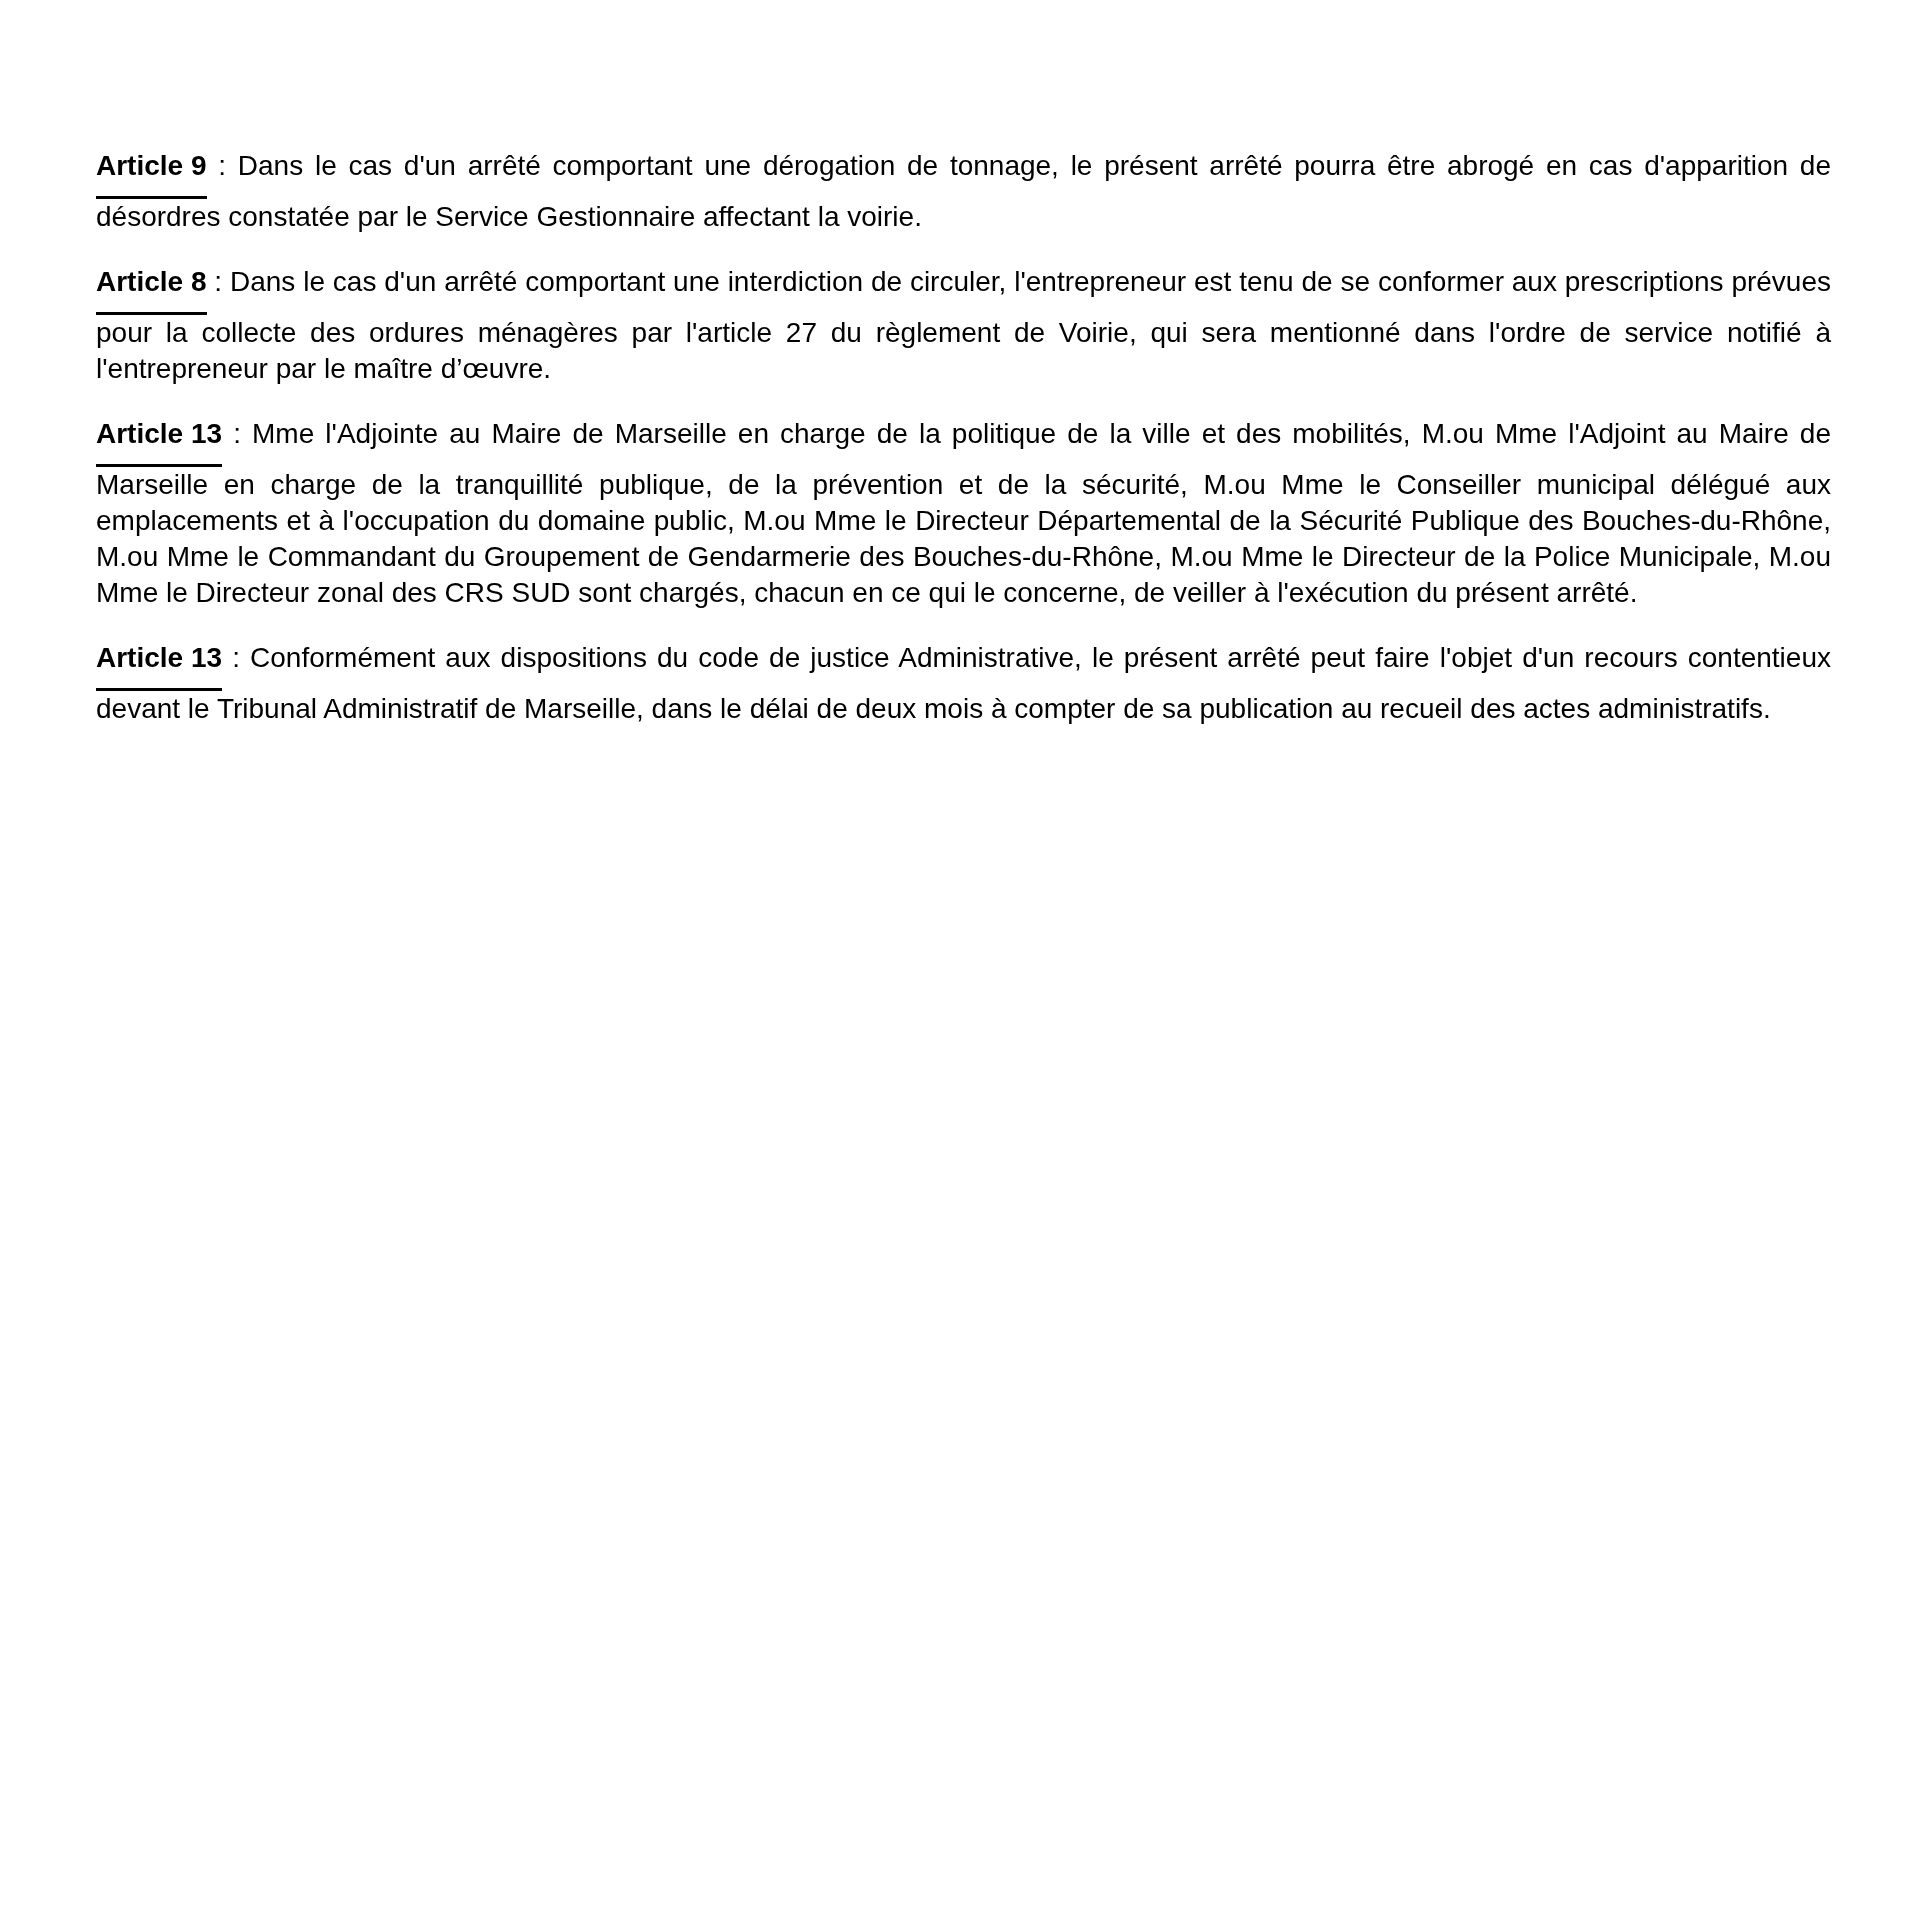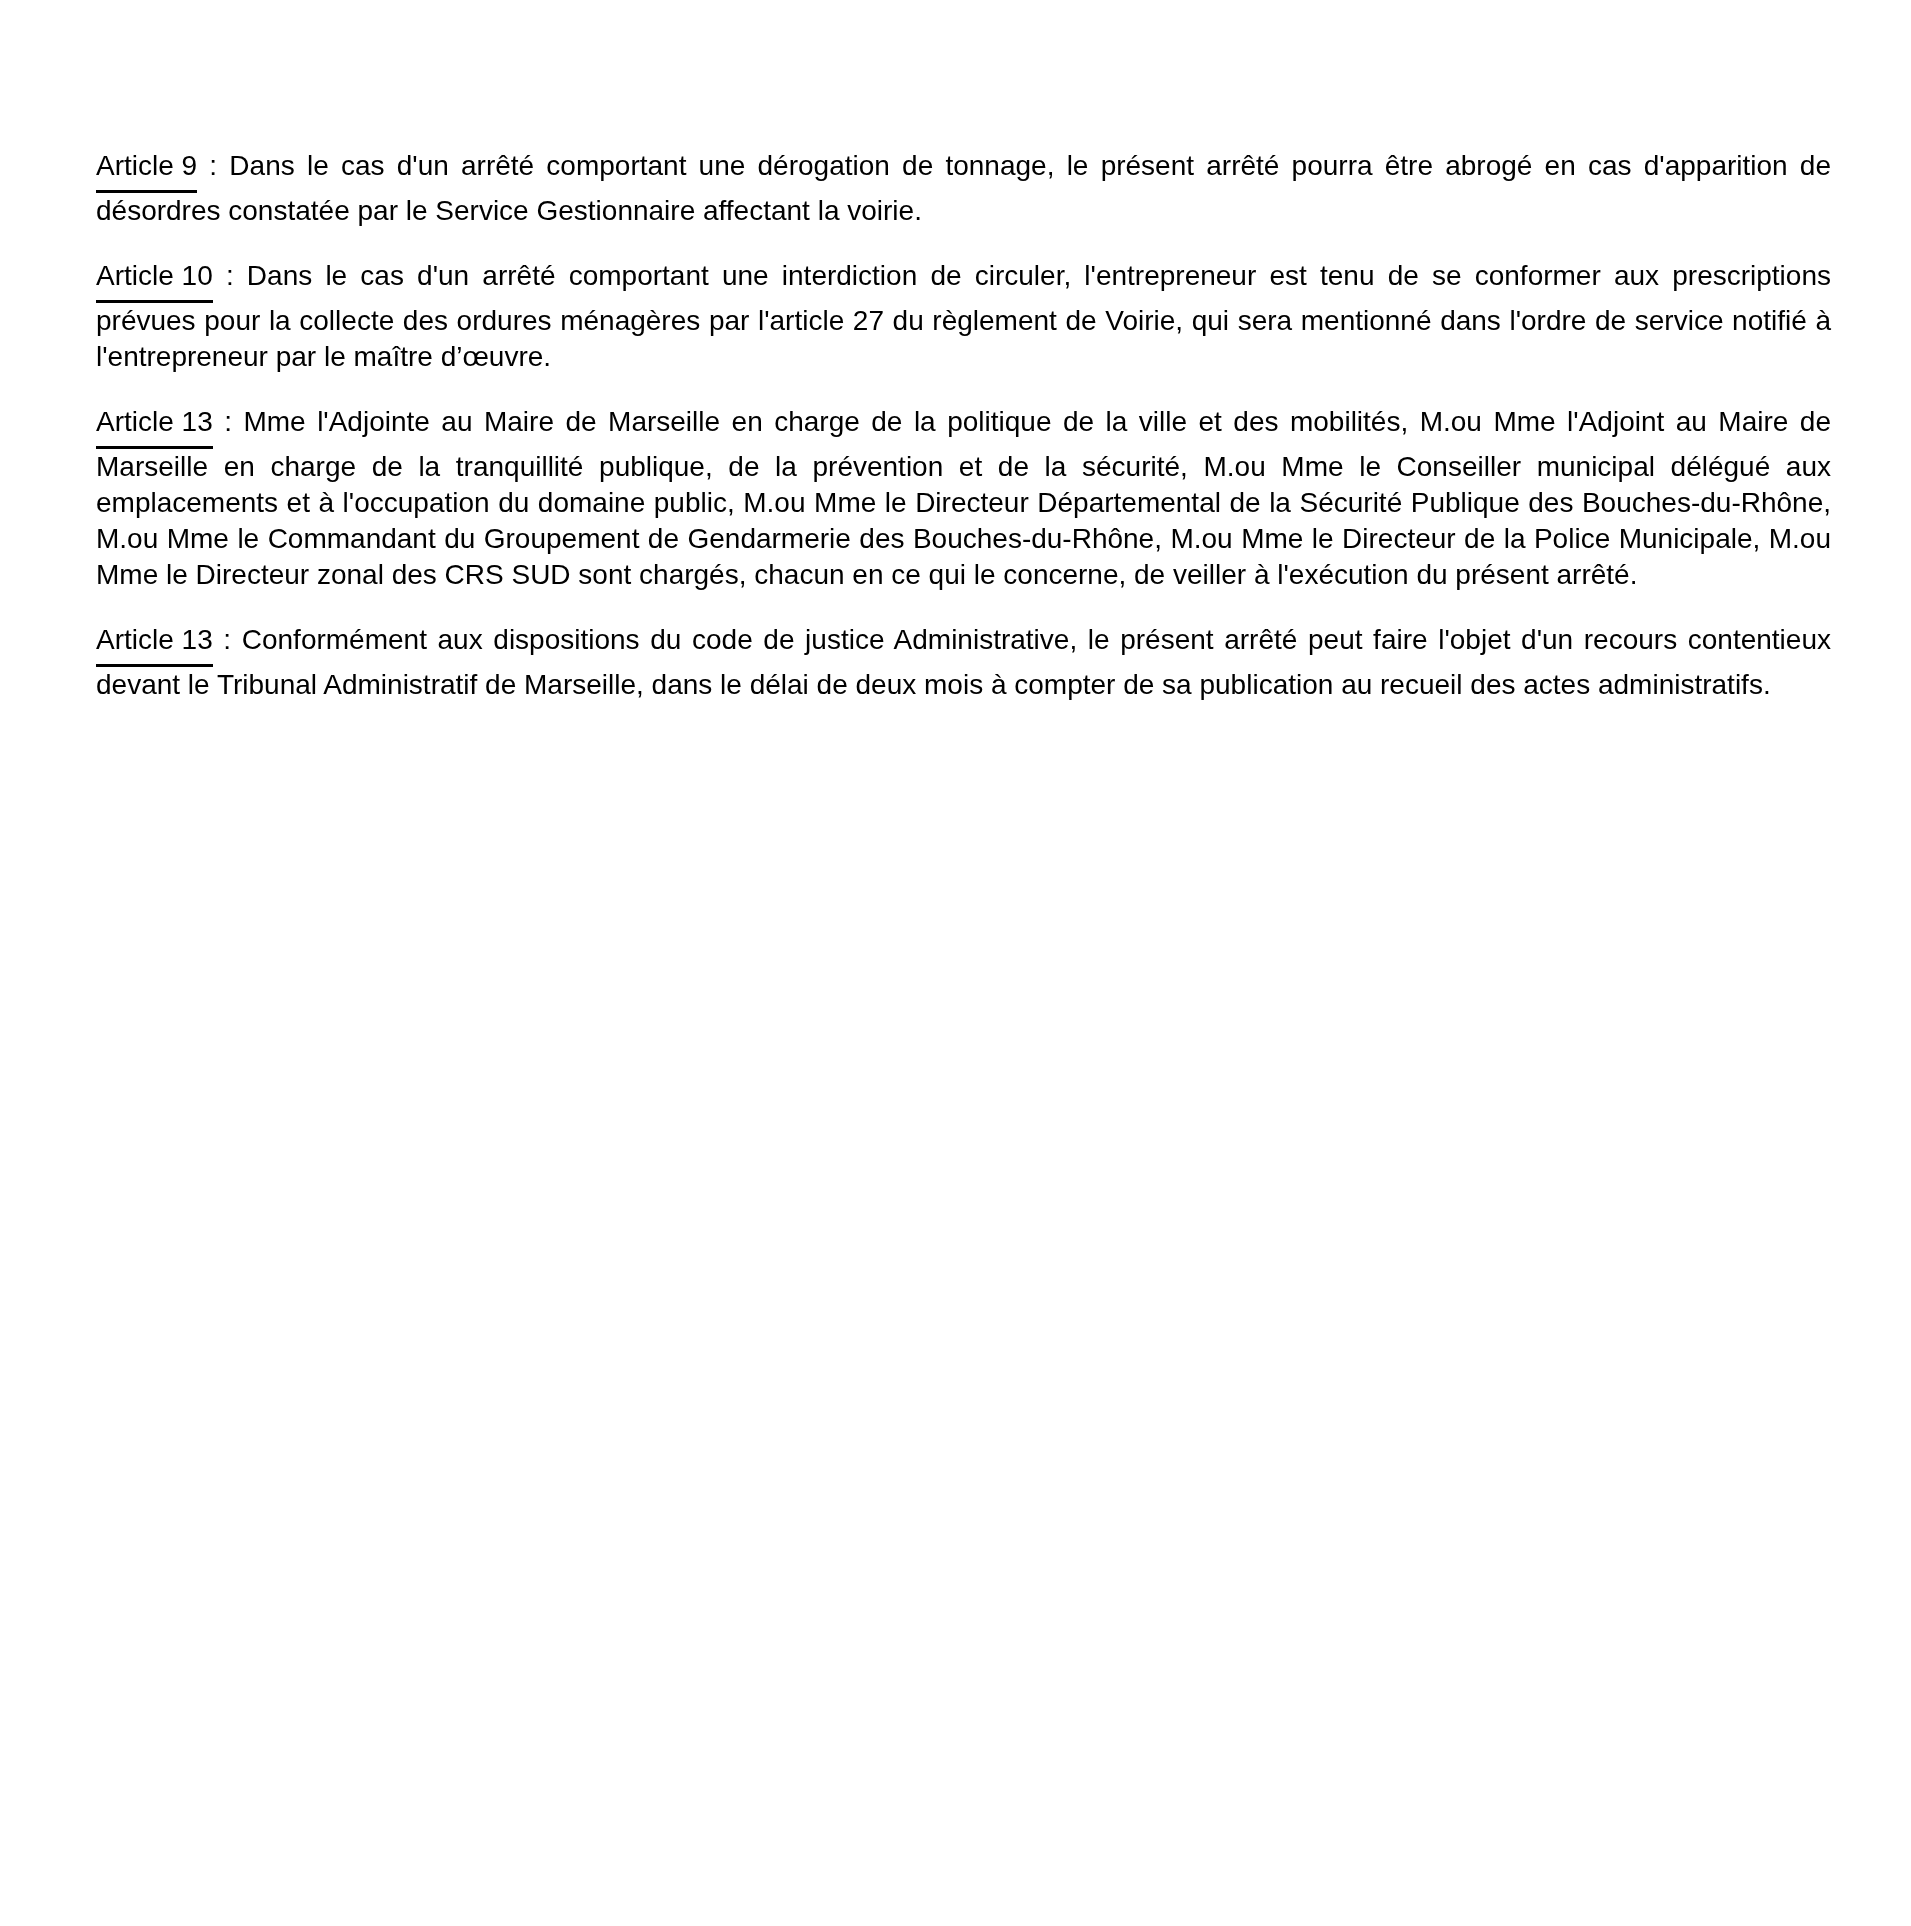--- a/index.html
+++ b/index.html
@@ -17,32 +17,32 @@
     top: 0; left: 0;
     padding: 148px 79px 0 96px;
     width: 1735px;
     font-size: 28px;
     line-height: 36px;
     text-align: justify;
   }
   .para { margin: 0 0 29px 0; }
   .art {
     display: inline-block;
-    font-weight: normal;
+    font-weight: bold;
     border-bottom: 3.5px solid #000000;
-    padding-bottom: 13px;
+    padding-bottom: 19px;
     line-height: 23px; 
   }
 </style>
 </head>
 <body>
 
 <div class="page">
 
   <div class="content">
     <p class="para"><span class="art">Article 9</span><span> : Dans le cas d'un arrêté comportant une dérogation de tonnage, le présent arrêté pourra être abrogé en cas d'apparition de désordres constatée par le Service Gestionnaire affectant la voirie.</span></p>
-    <p class="para"><span class="art">Article 10</span><span> : Dans le cas d'un arrêté comportant une interdiction de circuler, l'entrepreneur est tenu de se conformer aux prescriptions prévues pour la collecte des ordures ménagères par l'article 27 du règlement de Voirie, qui sera mentionné dans l'ordre de service notifié à l'entrepreneur par le maître d’œuvre.</span></p>
+    <p class="para"><span class="art">Article 8</span><span> : Dans le cas d'un arrêté comportant une interdiction de circuler, l'entrepreneur est tenu de se conformer aux prescriptions prévues pour la collecte des ordures ménagères par l'article 27 du règlement de Voirie, qui sera mentionné dans l'ordre de service notifié à l'entrepreneur par le maître d’œuvre.</span></p>
     <p class="para"><span class="art">Article 13</span><span> : Mme l'Adjointe au Maire de Marseille en charge de la politique de la ville et des mobilités, M.ou Mme l'Adjoint au Maire de Marseille en charge de la tranquillité publique, de la prévention et de la sécurité, M.ou Mme le Conseiller municipal délégué aux emplacements et à l'occupation du domaine public, M.ou Mme le Directeur Départemental de la Sécurité Publique des Bouches-du-Rhône, M.ou Mme le Commandant du Groupement de Gendarmerie des Bouches-du-Rhône, M.ou Mme le Directeur de la Police Municipale, M.ou Mme le Directeur zonal des CRS SUD sont chargés, chacun en ce qui le concerne, de veiller à l'exécution du présent arrêté.</span></p>
     <p class="para"><span class="art">Article 13</span><span> : Conformément aux dispositions du code de justice Administrative, le présent arrêté peut faire l'objet d'un recours contentieux devant le Tribunal Administratif de Marseille, dans le délai de deux mois à compter de sa publication au recueil des actes administratifs.</span></p>
   </div>
 
 </div>
 
 
 </body></html>

